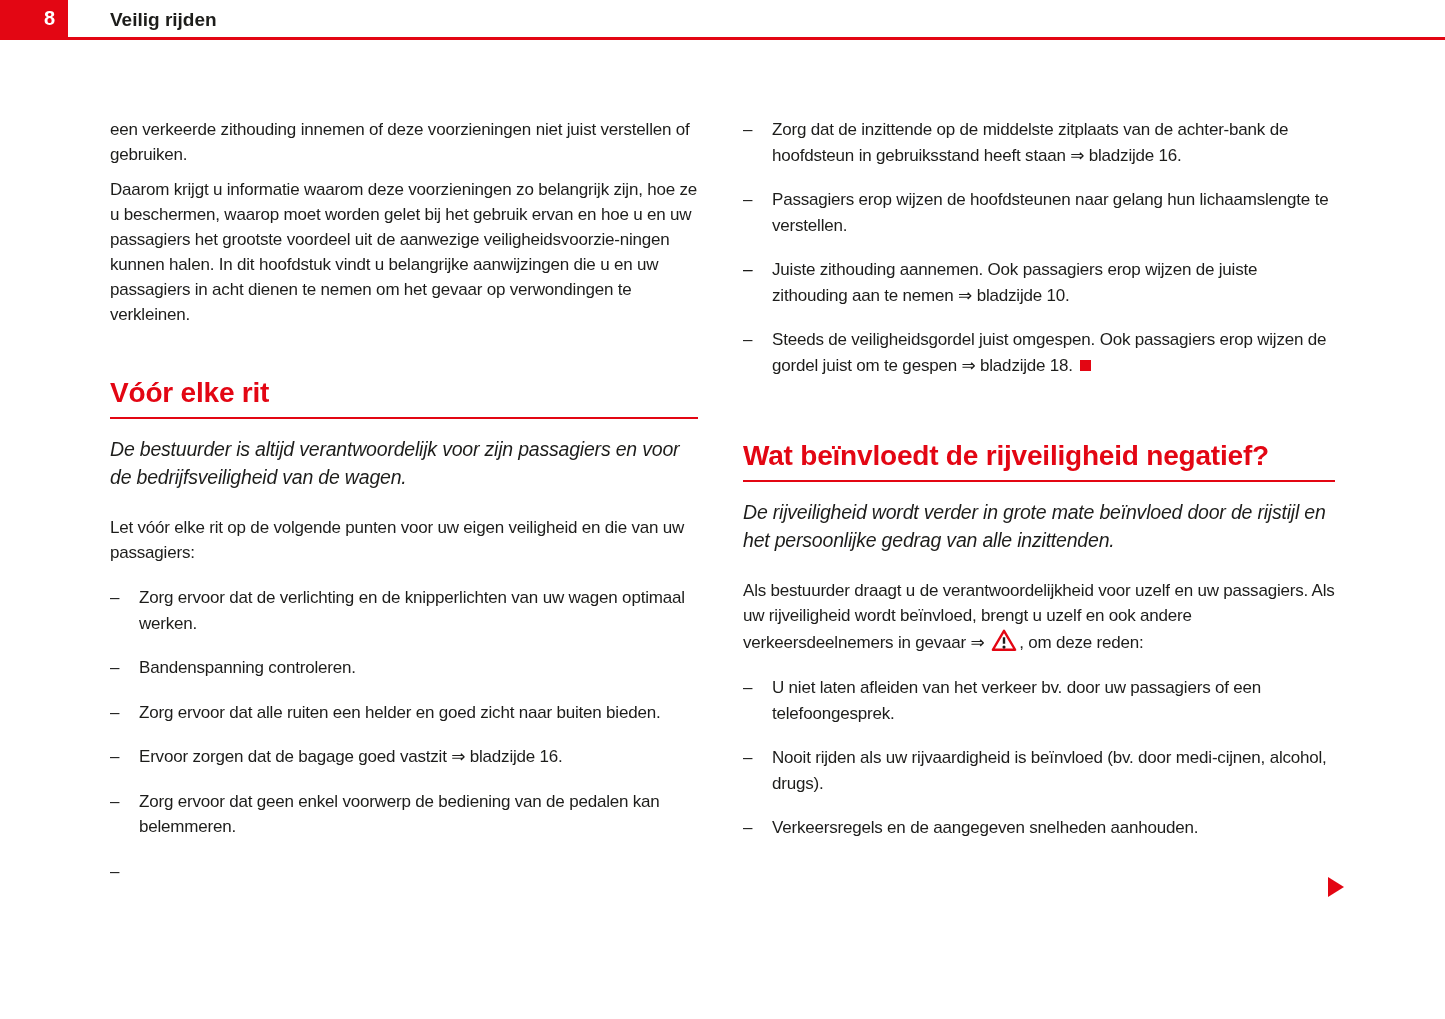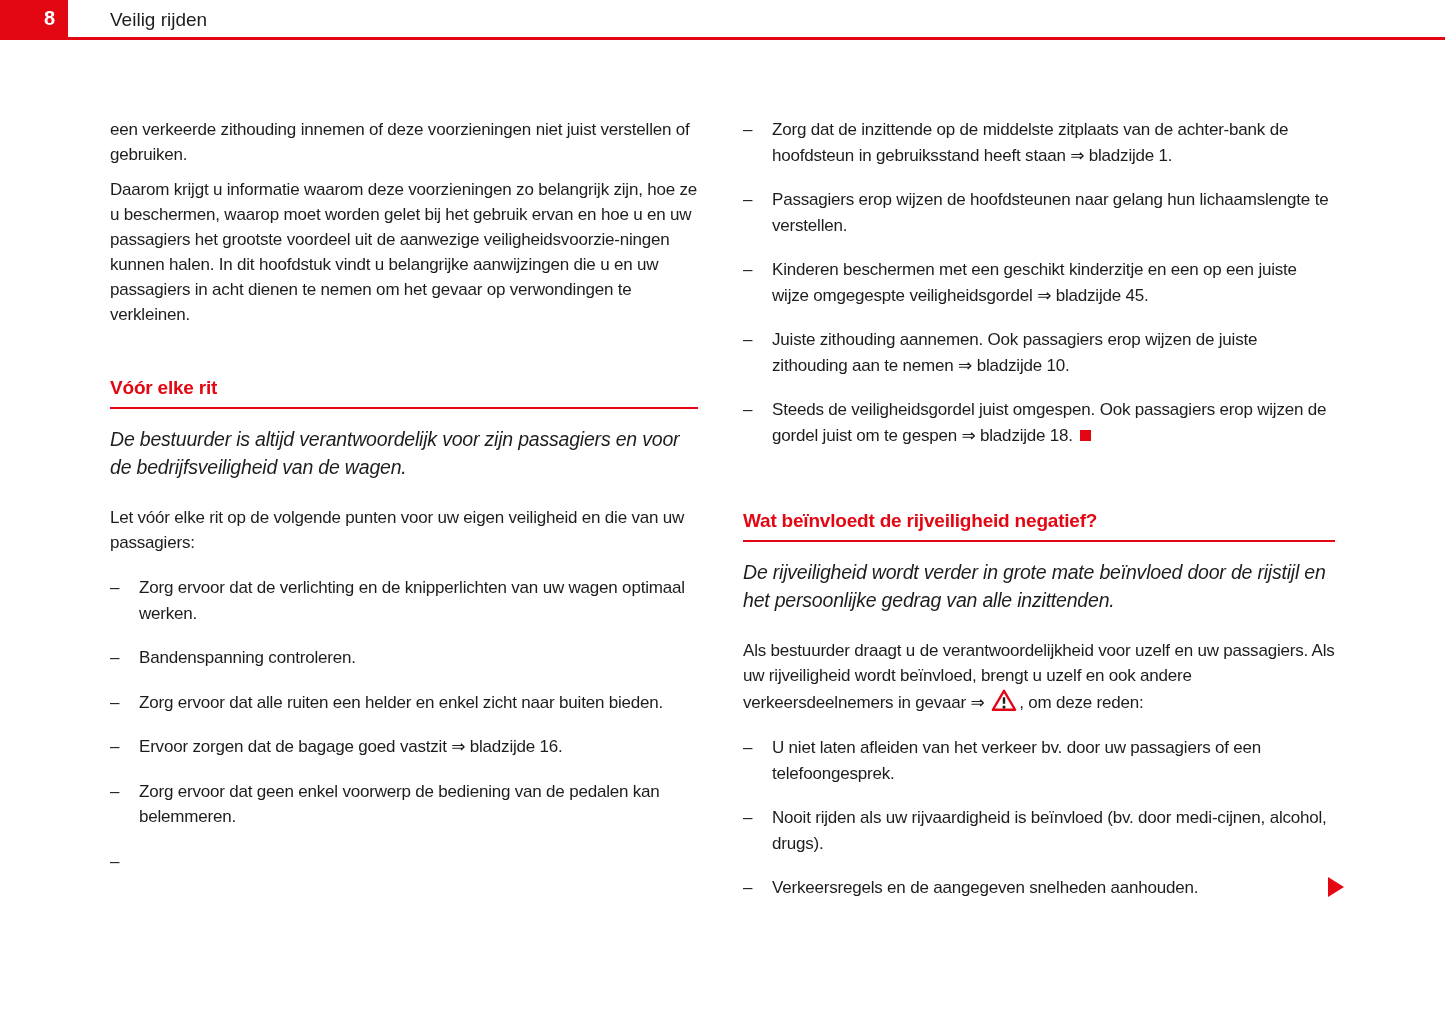--- a/index.html
+++ b/index.html
@@ -19,40 +19,40 @@
     background: #e30613;
     color: #ffffff;
     font-weight: bold; font-size: 20px;
     text-align: right; line-height: 37px;
     box-sizing: border-box; padding-right: 13px;
   }
   .chapter-title {
     position: absolute; left: 110px; top: 0;
     height: 37px; line-height: 40px;
     margin: 0;
-    font-size: 19px; font-weight: normal; color: #1d1d1b;
+    font-size: 19px; font-weight: bold; color: #1d1d1b;
   }
   .header-rule {
     position: absolute; left: 0; top: 37px;
     width: 100%; height: 3px;
     background: #e30613;
   }
   
   .col { position: absolute; top: 117px; }
   .col-left  { left: 110px; width: 588px; }
   .col-right { left: 743px; width: 592px; }
   .body {
     font-size: 17px; line-height: 25px;
     letter-spacing: -0.2px;
     margin: 0 0 10px 0;
   }
   .bold-note { font-weight: bold; margin-top: 16px; }
   .section-heading {
     color: #e30613;
-    font-size: 19px; font-weight: bold;
+    font-size: 28px; font-weight: bold;
     letter-spacing: -0.2px;
     margin: 50px 0 16px 0;
     padding-bottom: 8px;
     border-bottom: 2px solid #e30613;
   }
   .col-right .section-heading { margin-top: 62px; }
   .lead {
     font-style: italic;
     font-size: 19.5px; line-height: 28px;
     letter-spacing: -0.2px;
@@ -106,44 +106,44 @@
     <p class="body intro">Let vóór elke rit op de volgende punten voor uw eigen veiligheid en die van uw passagiers:</p>
 
     <ul class="dash-list">
       <li class="dash-item">
         <span class="dash-marker">–</span><span>Zorg ervoor dat de verlichting en de knipperlichten van uw wagen optimaal werken.</span>
       </li>
       <li class="dash-item">
         <span class="dash-marker">–</span><span>Bandenspanning controleren.</span>
       </li>
       <li class="dash-item">
-        <span class="dash-marker">–</span><span>Zorg ervoor dat alle ruiten een helder en enkel zicht naar buiten bieden.</span>
+        <span class="dash-marker">–</span><span>Zorg ervoor dat alle ruiten een helder en goed zicht naar buiten bieden.</span>
       </li>
       <li class="dash-item">
         <span class="dash-marker">–</span><span>Ervoor zorgen dat de bagage goed vastzit ⇒ bladzijde 16.</span>
       </li>
       <li class="dash-item">
         <span class="dash-marker">–</span><span>Zorg ervoor dat geen enkel voorwerp de bediening van de pedalen kan belemmeren.</span>
       </li>
       <li class="dash-item">
         <span class="dash-marker">–</span>
       </li>
     </ul>
   </section>
 
   <section class="col col-right">
     <ul class="dash-list">
       <li class="dash-item">
-        <span class="dash-marker">–</span><span>Zorg dat de inzittende op de middelste zitplaats van de achter-bank de hoofdsteun in gebruiksstand heeft staan ⇒ bladzijde 1.</span>
+        <span class="dash-marker">–</span><span>Zorg dat de inzittende op de middelste zitplaats van de achter-bank de hoofdsteun in gebruiksstand heeft staan ⇒ bladzijde 16.</span>
       </li>
       <li class="dash-item">
         <span class="dash-marker">–</span><span>Passagiers erop wijzen de hoofdsteunen naar gelang hun lichaamslengte te verstellen.</span>
       </li>
       <li class="dash-item">
-        <span class="dash-marker">–</span><span>Kinderen beschermen met een geschikt kinderzitje en een op een juiste wijze omgegespte veiligheidsgordel ⇒ bladzijde 45.</span>
+        <span class="dash-marker">–</span>
       </li>
       <li class="dash-item">
         <span class="dash-marker">–</span><span>Juiste zithouding aannemen. Ook passagiers erop wijzen de juiste zithouding aan te nemen ⇒ bladzijde 10.</span>
       </li>
       <li class="dash-item">
         <span class="dash-marker">–</span><span>Steeds de veiligheidsgordel juist omgespen. Ook passagiers erop wijzen de gordel juist om te gespen ⇒ bladzijde 18.</span><span class="end-marker"></span>
       </li>
     </ul>
 
     <h2 class="section-heading">Wat beïnvloedt de rijveiligheid negatief?</h2>

